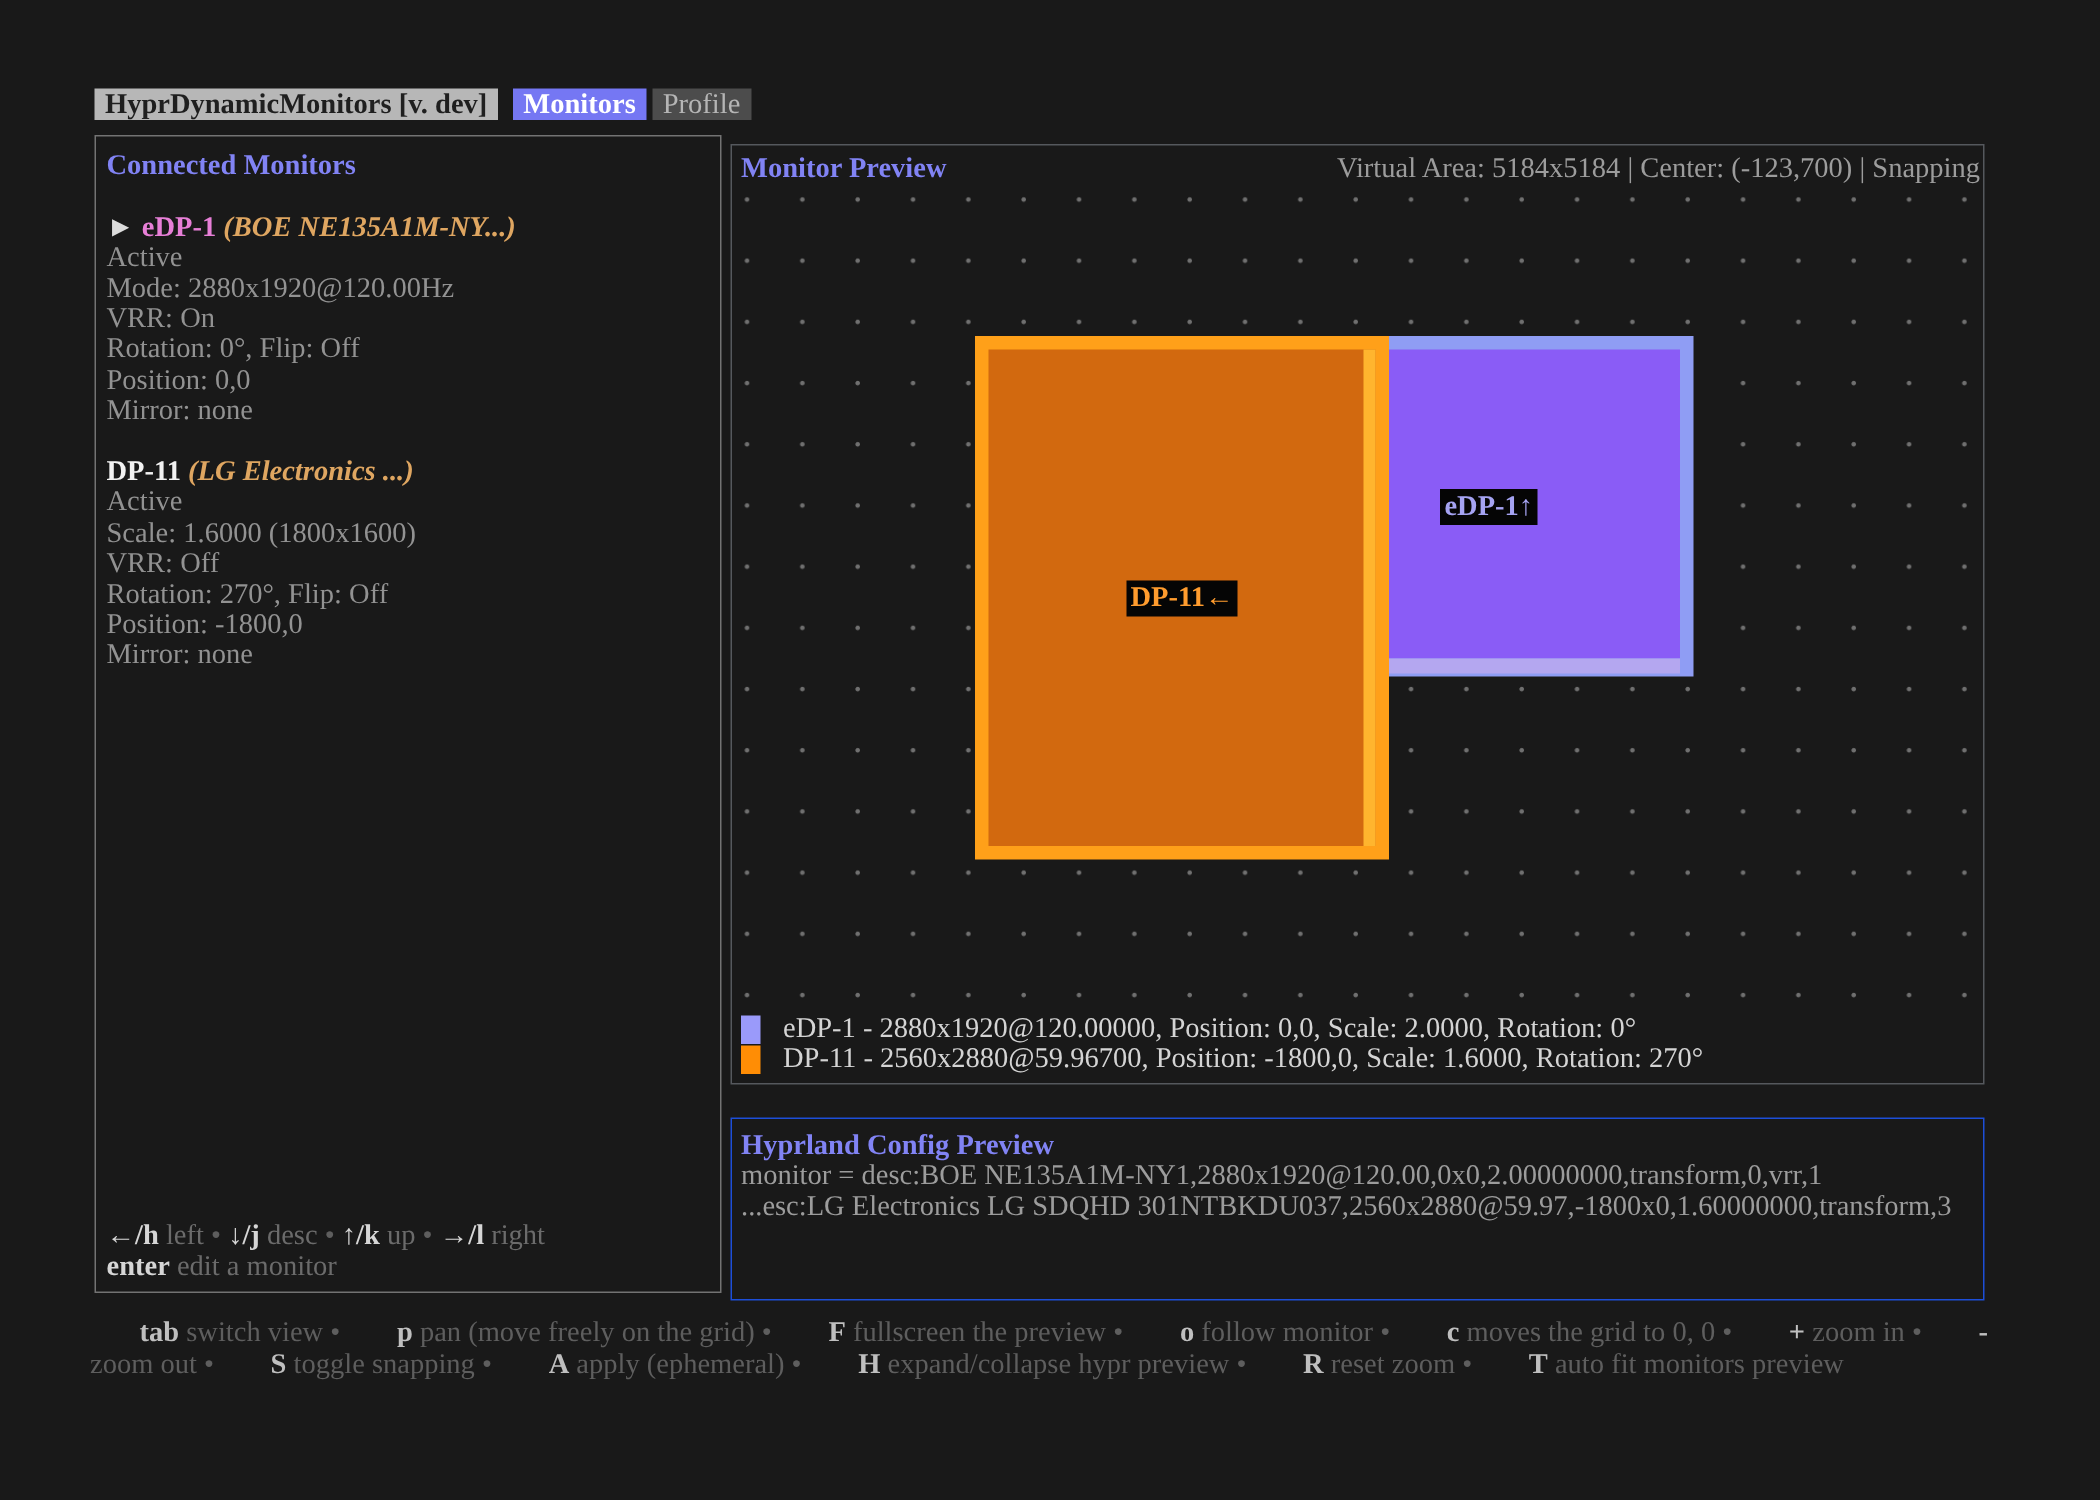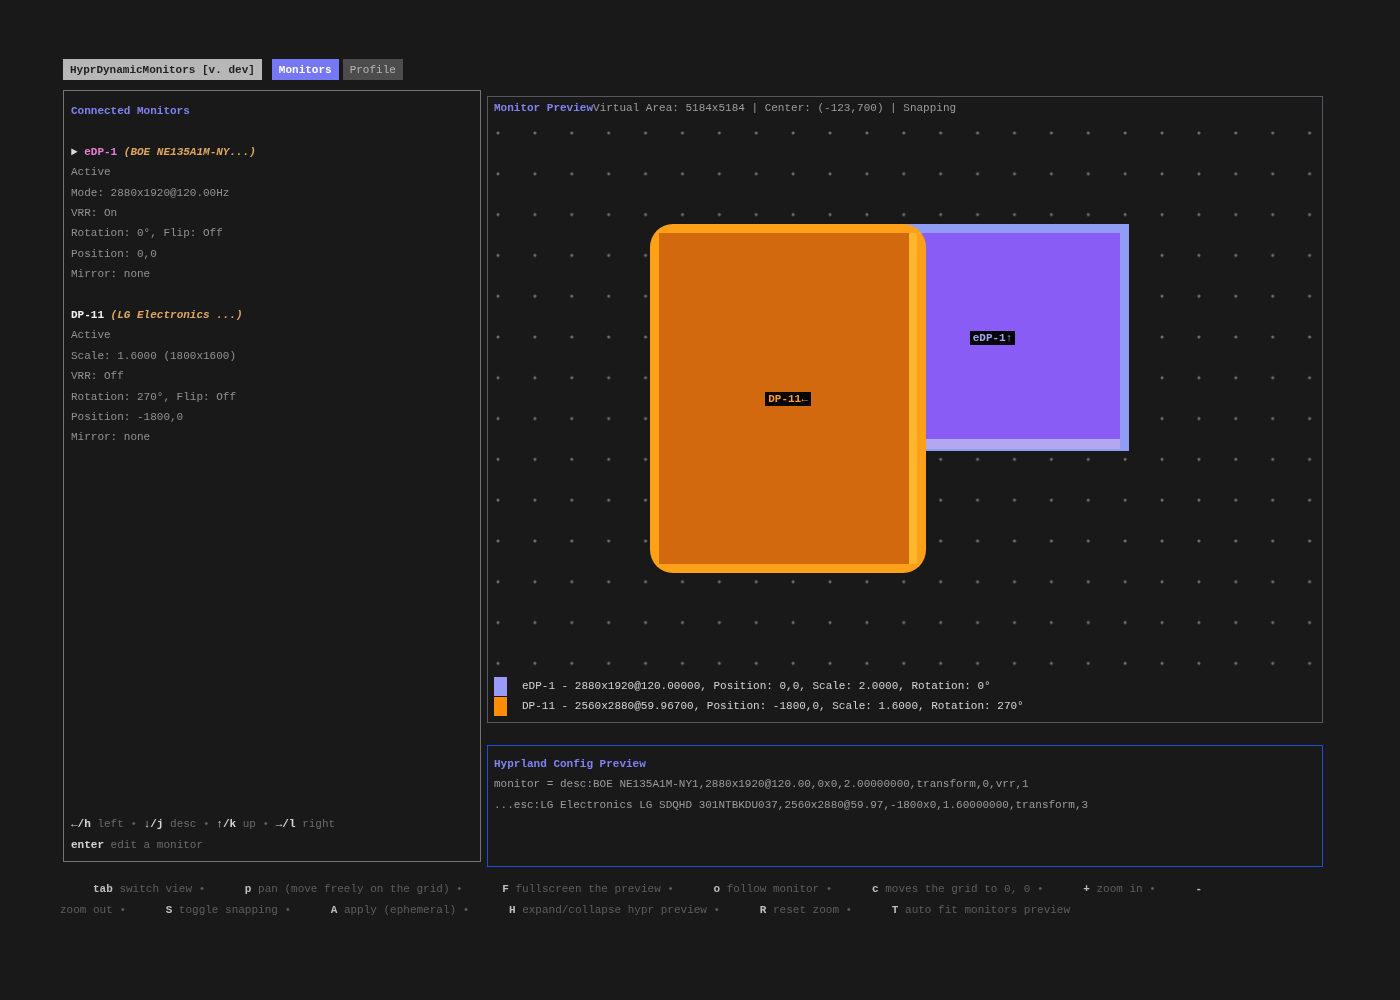--- a/index.html
+++ b/index.html
@@ -1,17 +1,17 @@
 <!DOCTYPE html>
 <html><head>
 <meta charset="utf-8">
 <style>
   html,body{margin:0;padding:0;background:#191919;}
   .stage{position:relative;width:1400px;height:1000px;background:#191919;overflow:hidden;
-         font-family:Liberation Mono, monospace;font-size:11px;color:#929292;}
+         font-family:Liberation Serif, serif;font-size:19px;color:#929292;}
 
   
   .tabbar{position:absolute;left:63px;top:59px;height:21px;display:flex;align-items:stretch;}
   .tab{display:flex;align-items:center;padding:0 7px;white-space:nowrap;height:21px;}
   .tab-title{background:#b7b7b7;color:#1f1f1f;font-weight:bold;margin-right:10px;}
   .tab-active{background:#7577f3;color:#ffffff;font-weight:bold;margin-right:4px;}
   .tab-inactive{background:#4c4c4c;color:#b5b5b5;}
 
   
   .panel{position:absolute;background:#191919;box-sizing:border-box;}
@@ -26,21 +26,21 @@
   .mon-name{font-weight:bold;}
   .mon-desc{color:#dfa661;font-style:italic;font-weight:bold;}
   .mon-line{color:#929292;white-space:nowrap;}
   .left-help{margin-top:auto;line-height:20.4px;}
   .key{color:#d6d6d6;font-weight:bold;}
   .desc{color:#6b6b6b;}
   .bullet{color:#5e5e5e;}
 
   
   .preview-panel{left:487px;top:96px;width:836px;height:627px;border:1px solid #55585d;}
-  .preview-header{display:flex;align-items:center;
+  .preview-header{display:flex;justify-content:space-between;align-items:center;
                   padding:5px 2px 0 6px;overflow:hidden;}
   .preview-status{color:#9c9c9c;white-space:nowrap;overflow:hidden;}
   .grid-area{position:absolute;left:1px;top:28px;width:834px;height:546px;overflow:hidden;
              background-image:radial-gradient(circle at 9px 8px,#707070 1.2px,transparent 1.8px);
              background-size:36.9px 40.8px;}
   .mon{position:absolute;box-sizing:border-box;display:flex;align-items:center;justify-content:center;text-align:center;}
   .mon-purple{left:367px;top:99px;width:273px;height:227px;z-index:1;}
   .mon-purple .fill{position:absolute;left:9px;right:9px;top:9px;bottom:12px;}
   .mon-purple .strip{position:absolute;left:9px;right:9px;bottom:2px;height:10px;}
   .mon-orange{left:161px;top:99px;width:276px;height:349px;z-index:2;}
@@ -105,21 +105,21 @@
     <div class="preview-header">
       <span class="panel-title">Monitor Preview</span>
       <span class="preview-status">Virtual Area: 5184x5184 | Center: (-123,700) | Snapping</span>
     </div>
     <div class="grid-area">
       <div class="mon mon-purple" id="mon-purple" style="background: rgb(143, 157, 244);">
         <div class="fill" style="background: rgb(138, 92, 246);"></div>
         <div class="strip" style="background: rgb(180, 167, 240);"></div>
         <span class="mon-label" id="label-purple" style="color: rgb(165, 163, 242);">eDP-1↑</span>
       </div>
-      <div class="mon mon-orange" id="mon-orange" style="background: rgb(255, 160, 25); border-radius: 23px;">
+      <div class="mon mon-orange" id="mon-orange" style="background: rgb(255, 160, 25);">
         <div class="fill" style="background: rgb(210, 105, 15);"></div>
         <div class="strip" style="background: rgb(255, 181, 46);"></div>
         <span class="mon-label" id="label-orange" style="color: rgb(255, 156, 46);">DP-11←</span>
       </div>
     </div>
     <div class="legend" id="legend">
         <div class="legend-row">
           <span class="legend-swatch" style="background: rgb(154, 154, 250);"></span>
           <span>eDP-1 - 2880x1920@120.00000, Position: 0,0, Scale: 2.0000, Rotation: 0°</span>
         </div>

